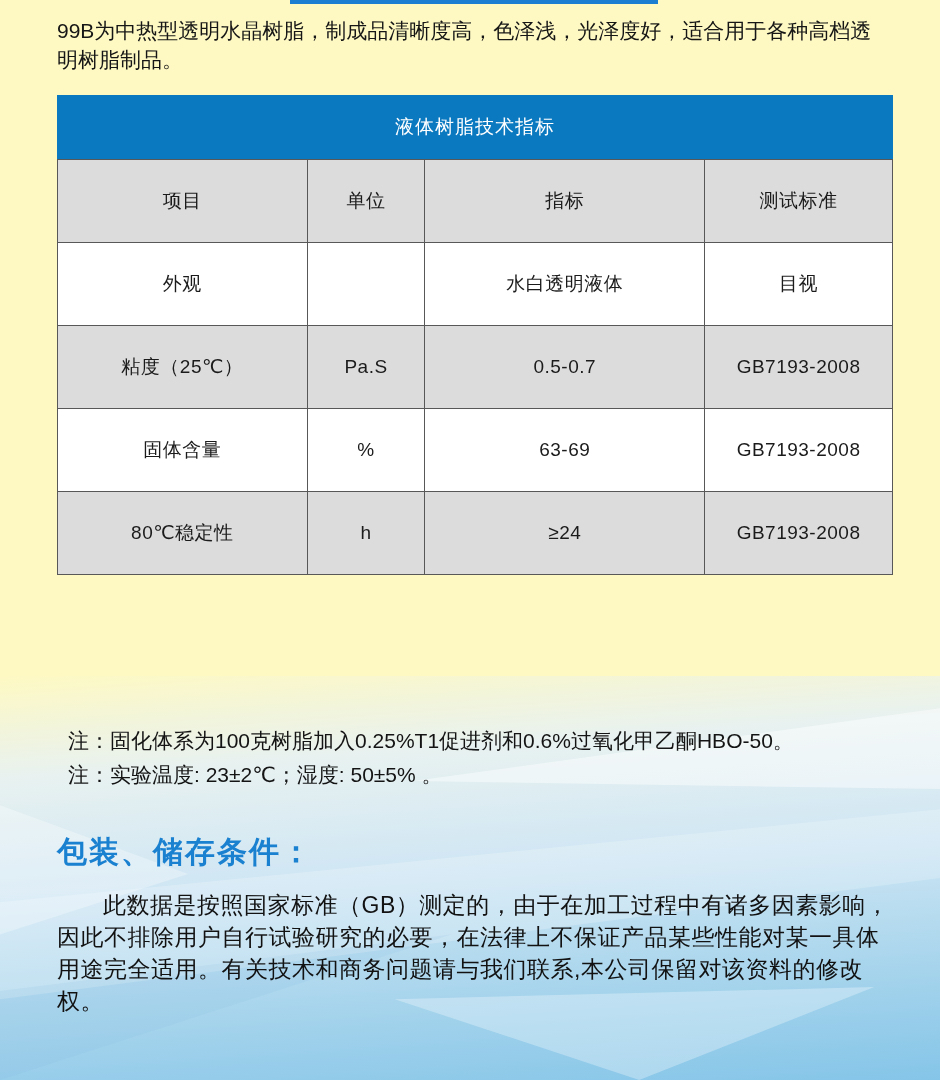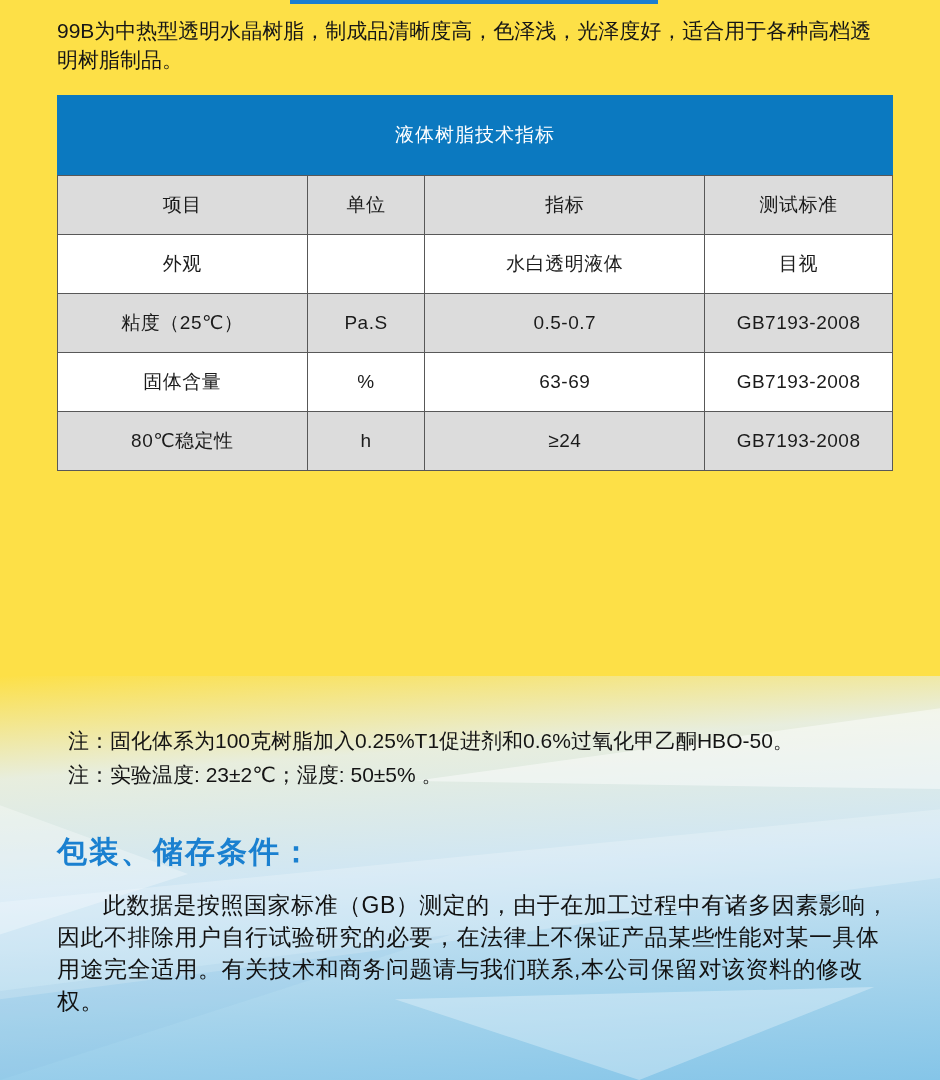--- a/index.html
+++ b/index.html
@@ -1,20 +1,20 @@
 <!DOCTYPE html>
 <html><head>
 <meta charset="utf-8">
 <style>
   * { margin:0; padding:0; box-sizing:border-box; }
   html,body { background:#ffffff; }
   body { font-family:"Liberation Sans","DejaVu Sans",sans-serif; }
   .page {
     position:relative; width:940px; height:1080px;
-    background:#fde047; overflow:hidden;
+    background:#fef9c3; overflow:hidden;
   }
   
   .bg-bottom {
     position:absolute; left:0; top:676px; width:940px; height:404px;
     background:linear-gradient(176deg,
       rgba(240,247,252,0) 0%, rgba(228,240,248,0.85) 22%,
       #cfe6f4 48%, #a6d4ec 76%, #85c5e8 100%);
     z-index:0;
   }
   .facet { position:absolute; inset:0; }
@@ -26,26 +26,26 @@
   
   .top-rule { position:absolute; left:290px; top:0; width:368px; height:4px; z-index:2; }
   
   .intro {
     position:absolute; left:57px; top:16px; width:815px; z-index:2;
     font-size:21px; line-height:29px; color:#161616;
   }
   
   .spec-table { position:absolute; left:57px; top:95px; width:836px; z-index:2; }
   .table-title {
-    height:80px; display:flex; align-items:center; justify-content:center;
+    height:64px; display:flex; align-items:center; justify-content:center;
     color:#ffffff; font-size:19px; letter-spacing:1px;
   }
   table { width:100%; border-collapse:collapse; table-layout:fixed; }
   th, td {
-    border:1px solid #585858; height:59px; text-align:center; vertical-align:middle;
+    border:1px solid #585858; height:83px; text-align:center; vertical-align:middle;
     font-size:19px; font-weight:normal; color:#1b1b1b; letter-spacing:0.5px;
   }
   col.c1 { width:29.9%; } col.c2 { width:14.1%; } col.c3 { width:33.5%; } col.c4 { width:22.5%; }
   thead tr { background:#dcdcdc; }
   tbody tr:nth-child(even) { background:#dcdcdc; }
   tbody tr:nth-child(odd)  { background:#ffffff; }
   
   .notes {
     position:absolute; left:68px; top:724px; width:840px; z-index:2;
     font-size:21px; line-height:34px; color:#141414;

